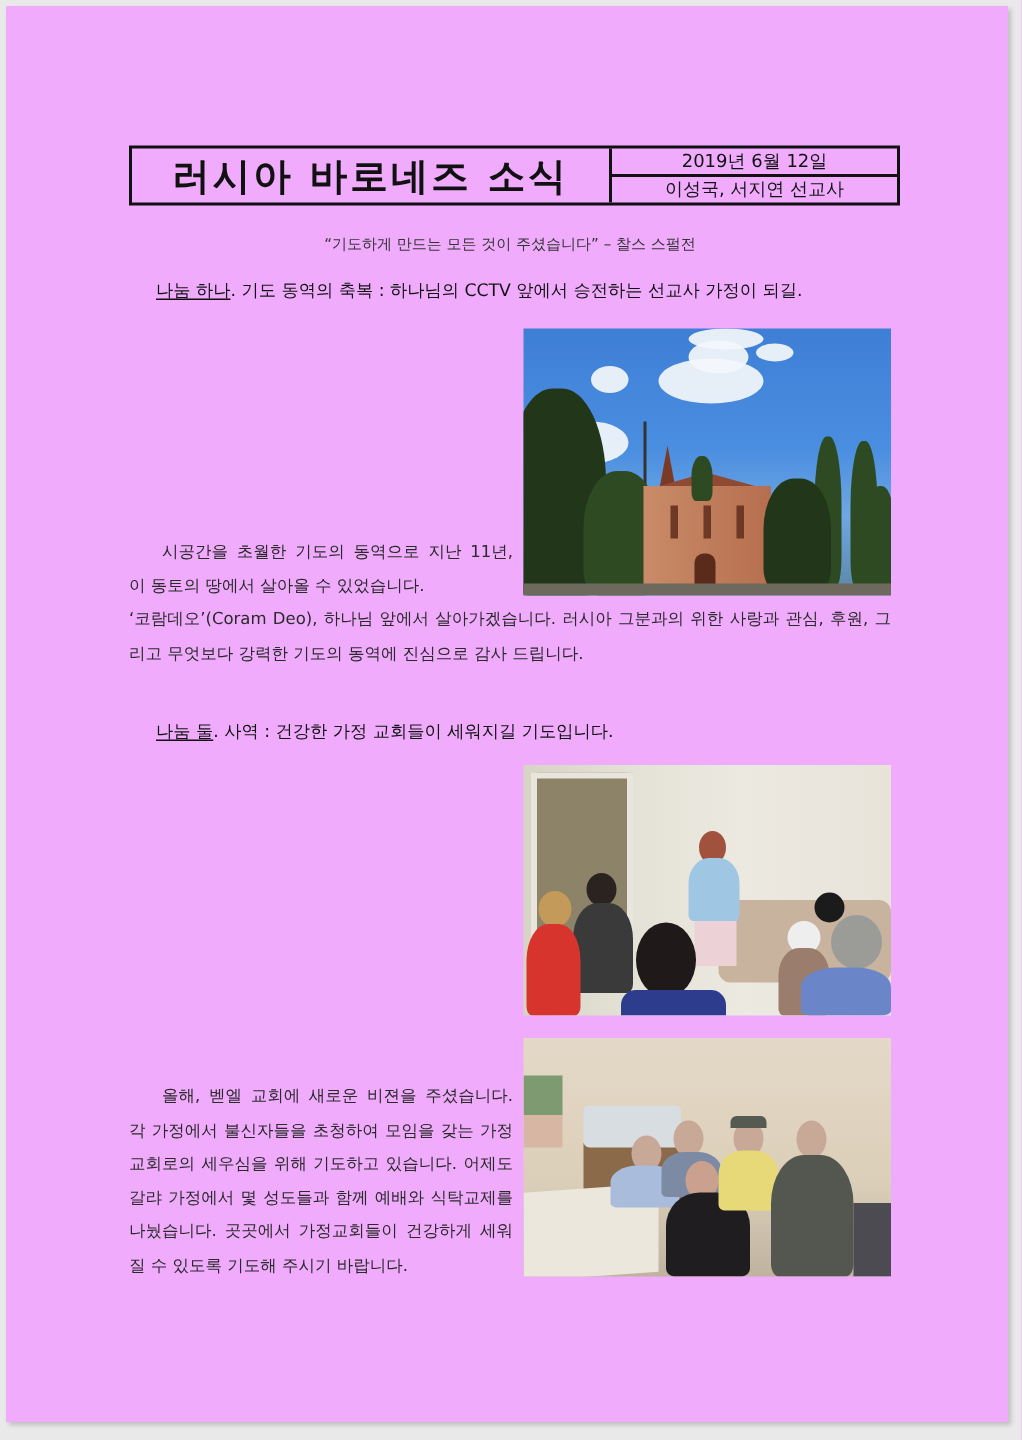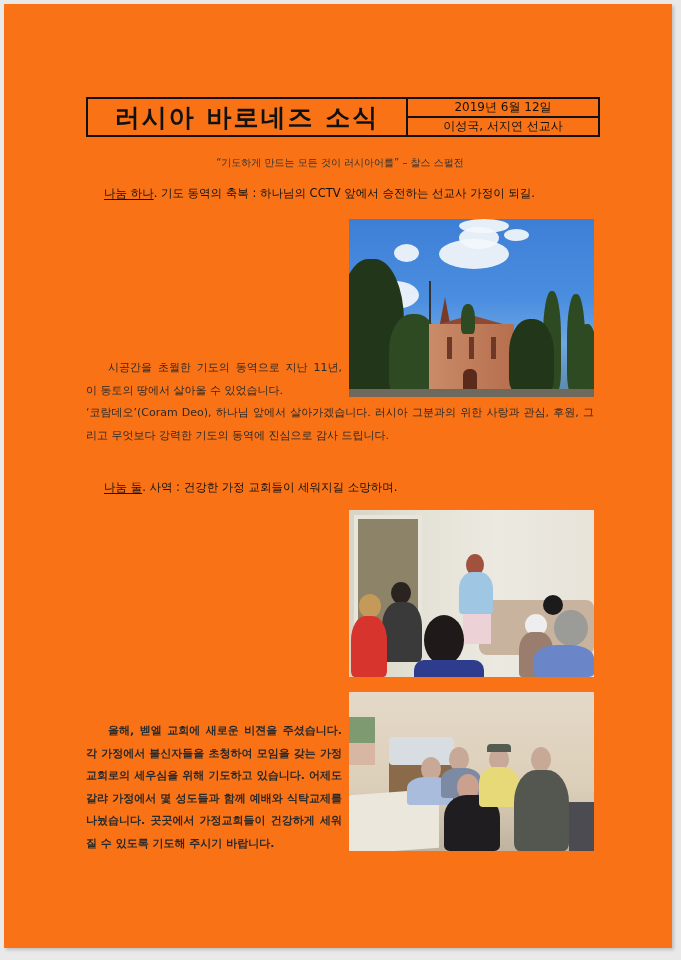--- a/index.html
+++ b/index.html
@@ -8,21 +8,21 @@
       background: #e9e9e9;
       position: relative;
       overflow: hidden;
       font-family: "DejaVu Sans", "Liberation Sans", sans-serif;
       color: #222;
     }
     .sheet {
       position: absolute;
       left: 4px; top: 4px;
       width: 668px; height: 944px;
-      background: #f97316;
+      background: #f0abfc;
       box-shadow: 2px 2px 3px rgba(0,0,0,0.18);
     }
     
     .masthead {
       position: absolute;
       left: 82px; top: 93px;
       width: 510px; height: 36px;
       border: 2px solid #111;
       display: flex;
     }
@@ -134,21 +134,21 @@
 <div class="sheet">
 
   <div class="masthead">
     <div class="masthead-title">러시아 바로네즈 소식</div>
     <div class="masthead-meta">
       <div class="cell">2019년 6월 12일</div>
       <div class="cell">이성국, 서지연 선교사</div>
     </div>
   </div>
 
-  <div class="quote">“기도하게 만드는 모든 것이 러시아어를” – 찰스 스펄전</div>
+  <div class="quote">“기도하게 만드는 모든 것이 주셨습니다” – 찰스 스펄전</div>
 
   <div class="section-heading" style="top:182px;">
     <span class="label">나눔 하나</span><span>. 기도 동역의 축복 : 하나님의 CCTV 앞에서 승전하는 선교사 가정이 되길.</span>
   </div>
 
   <p class="para" style="left:82px; top:353px; width:256px;">시공간을 초월한 기도의 동역으로 지난 11년, 이 동토의 땅에서 살아올 수 있었습니다.</p>
   <p class="para" style="left:82px; top:398px; width:508px; text-indent:0;">‘코람데오’(Coram Deo), 하나님 앞에서 살아가겠습니다. 러시아 그분과의 위한 사랑과 관심, 후원, 그리고 무엇보다 강력한 기도의 동역에 진심으로 감사 드립니다.</p>
 
   <div class="photo photo-church">
     <div class="cloud" style="left:90px; top:20px; width:70px; height:30px;"></div>
@@ -169,24 +169,24 @@
     <div class="church-door"></div>
     <div class="tree" style="left:112px; top:85px; width:14px; height:30px;"></div>
     <div class="tree" style="left:194px; top:72px; width:18px; height:100px;"></div>
     <div class="tree" style="left:218px; top:75px; width:18px; height:98px;"></div>
     <div class="tree dark" style="left:160px; top:100px; width:45px; height:75px;"></div>
     <div class="tree" style="left:228px; top:105px; width:20px; height:70px;"></div>
     <div class="ground"></div>
   </div>
 
   <div class="section-heading" style="top:476px;">
-    <span class="label">나눔 둘</span><span>. 사역 : 건강한 가정 교회들이 세워지길 소망하며.</span>
-  </div>
-
-  <p class="para" style="left:82px; top:716px; width:256px;font-weight:bold;">올해, 벧엘 교회에 새로운 비젼을 주셨습니다. 각 가정에서 불신자들을 초청하여 모임을 갖는 가정교회로의 세우심을 위해 기도하고 있습니다. 어제도 갈랴 가정에서 몇 성도들과 함께 예배와 식탁교제를 나눴습니다. 곳곳에서 가정교회들이 건강하게 세워질 수 있도록 기도해 주시기 바랍니다.</p>
+    <span class="label">나눔 둘</span><span>. 사역 : 건강한 가정 교회들이 세워지길 기도입니다.</span>
+  </div>
+
+  <p class="para" style="left:82px; top:716px; width:256px;">올해, 벧엘 교회에 새로운 비젼을 주셨습니다. 각 가정에서 불신자들을 초청하여 모임을 갖는 가정교회로의 세우심을 위해 기도하고 있습니다. 어제도 갈랴 가정에서 몇 성도들과 함께 예배와 식탁교제를 나눴습니다. 곳곳에서 가정교회들이 건강하게 세워질 수 있도록 기도해 주시기 바랍니다.</p>
 
   <div class="photo photo-gathering">
     <div class="doorway"></div>
     <div class="sofa"></div>
 
     <div class="head" style="left:117px; top:44px; width:18px; height:22px; background:#a0523f;"></div>
     <div class="person" style="left:110px; top:62px; width:34px; height:42px; background:#9fc7e3;"></div>
     <div class="person" style="left:114px; top:104px; width:28px; height:30px; background:#ecd2d6; border-radius:0;"></div>
 
     <div class="head" style="left:42px; top:72px; width:20px; height:22px; background:#2b2320;"></div>

